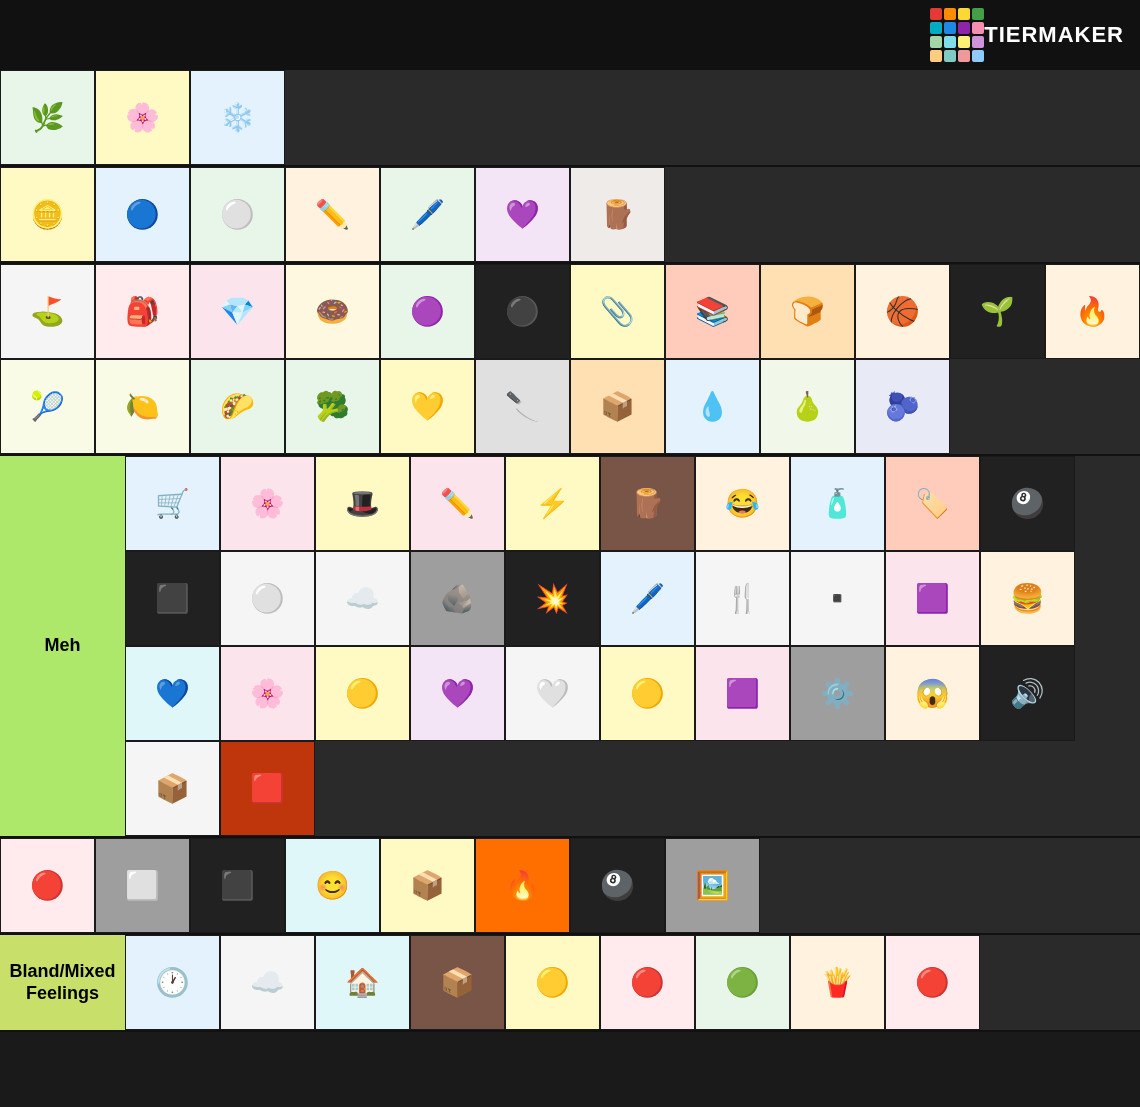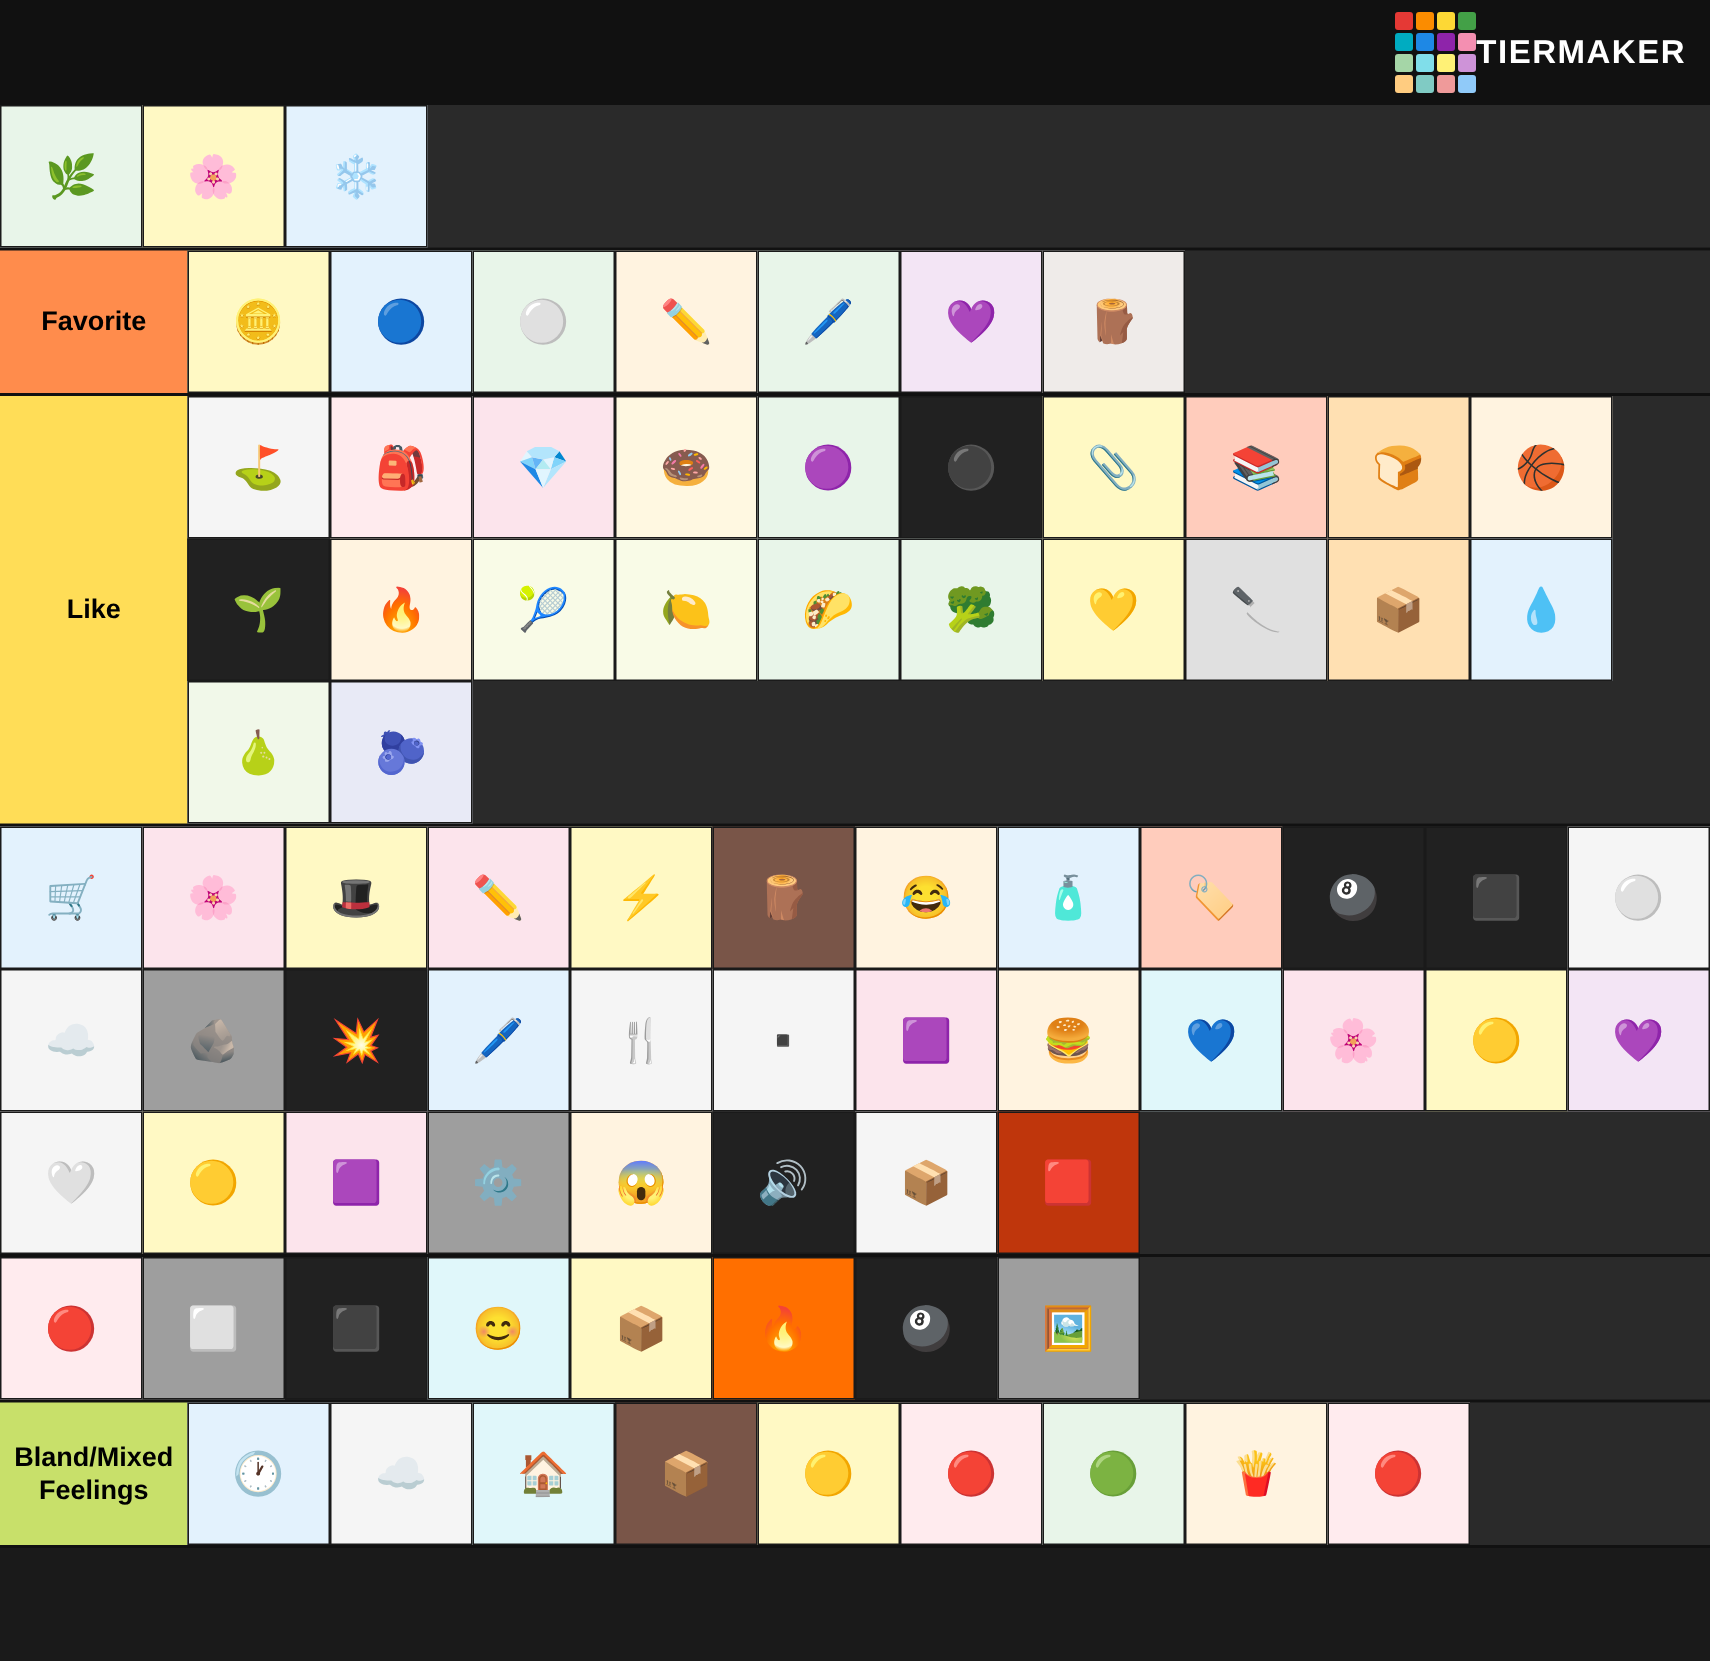--- a/index.html
+++ b/index.html
@@ -117,21 +117,20 @@
         </div>
         <div class="tier-item" style="background: rgb(255, 249, 196);">
           <div class="char-box">🌸</div>
         </div>
         <div class="tier-item" style="background: rgb(227, 242, 253);">
           <div class="char-box">❄️</div>
         </div>
       </div>
     </div>
     <div class="tier-row">
-      <div class="tier-label" style="background: rgb(255, 140, 76); white-space: pre-line;">Favorite</div>
       <div class="tier-items">
         <div class="tier-item" style="background: rgb(255, 249, 196);">
           <div class="char-box">🪙</div>
         </div>
         <div class="tier-item" style="background: rgb(227, 242, 253);">
           <div class="char-box">🔵</div>
         </div>
         <div class="tier-item" style="background: rgb(232, 245, 233);">
           <div class="char-box">⚪</div>
         </div>
@@ -143,21 +142,20 @@
         </div>
         <div class="tier-item" style="background: rgb(243, 229, 245);">
           <div class="char-box">💜</div>
         </div>
         <div class="tier-item" style="background: rgb(239, 235, 233);">
           <div class="char-box">🪵</div>
         </div>
       </div>
     </div>
     <div class="tier-row">
-      <div class="tier-label" style="background: rgb(255, 221, 87); white-space: pre-line;">Like</div>
       <div class="tier-items">
         <div class="tier-item" style="background: rgb(245, 245, 245);">
           <div class="char-box">⛳</div>
         </div>
         <div class="tier-item" style="background: rgb(255, 235, 238);">
           <div class="char-box">🎒</div>
         </div>
         <div class="tier-item" style="background: rgb(252, 228, 236);">
           <div class="char-box">💎</div>
         </div>
@@ -214,20 +212,21 @@
         </div>
         <div class="tier-item" style="background: rgb(241, 248, 233);">
           <div class="char-box">🍐</div>
         </div>
         <div class="tier-item" style="background: rgb(232, 234, 246);">
           <div class="char-box">🫐</div>
         </div>
       </div>
     </div>
     <div class="tier-row">
+      <div class="tier-label" style="background: rgb(174, 232, 106); white-space: pre-line;">Meh</div>
       <div class="tier-items">
         <div class="tier-item" style="background: rgb(227, 242, 253);">
           <div class="char-box">🛒</div>
         </div>
         <div class="tier-item" style="background: rgb(252, 228, 236);">
           <div class="char-box">🌸</div>
         </div>
         <div class="tier-item" style="background: rgb(255, 249, 196);">
           <div class="char-box">🎩</div>
         </div>

